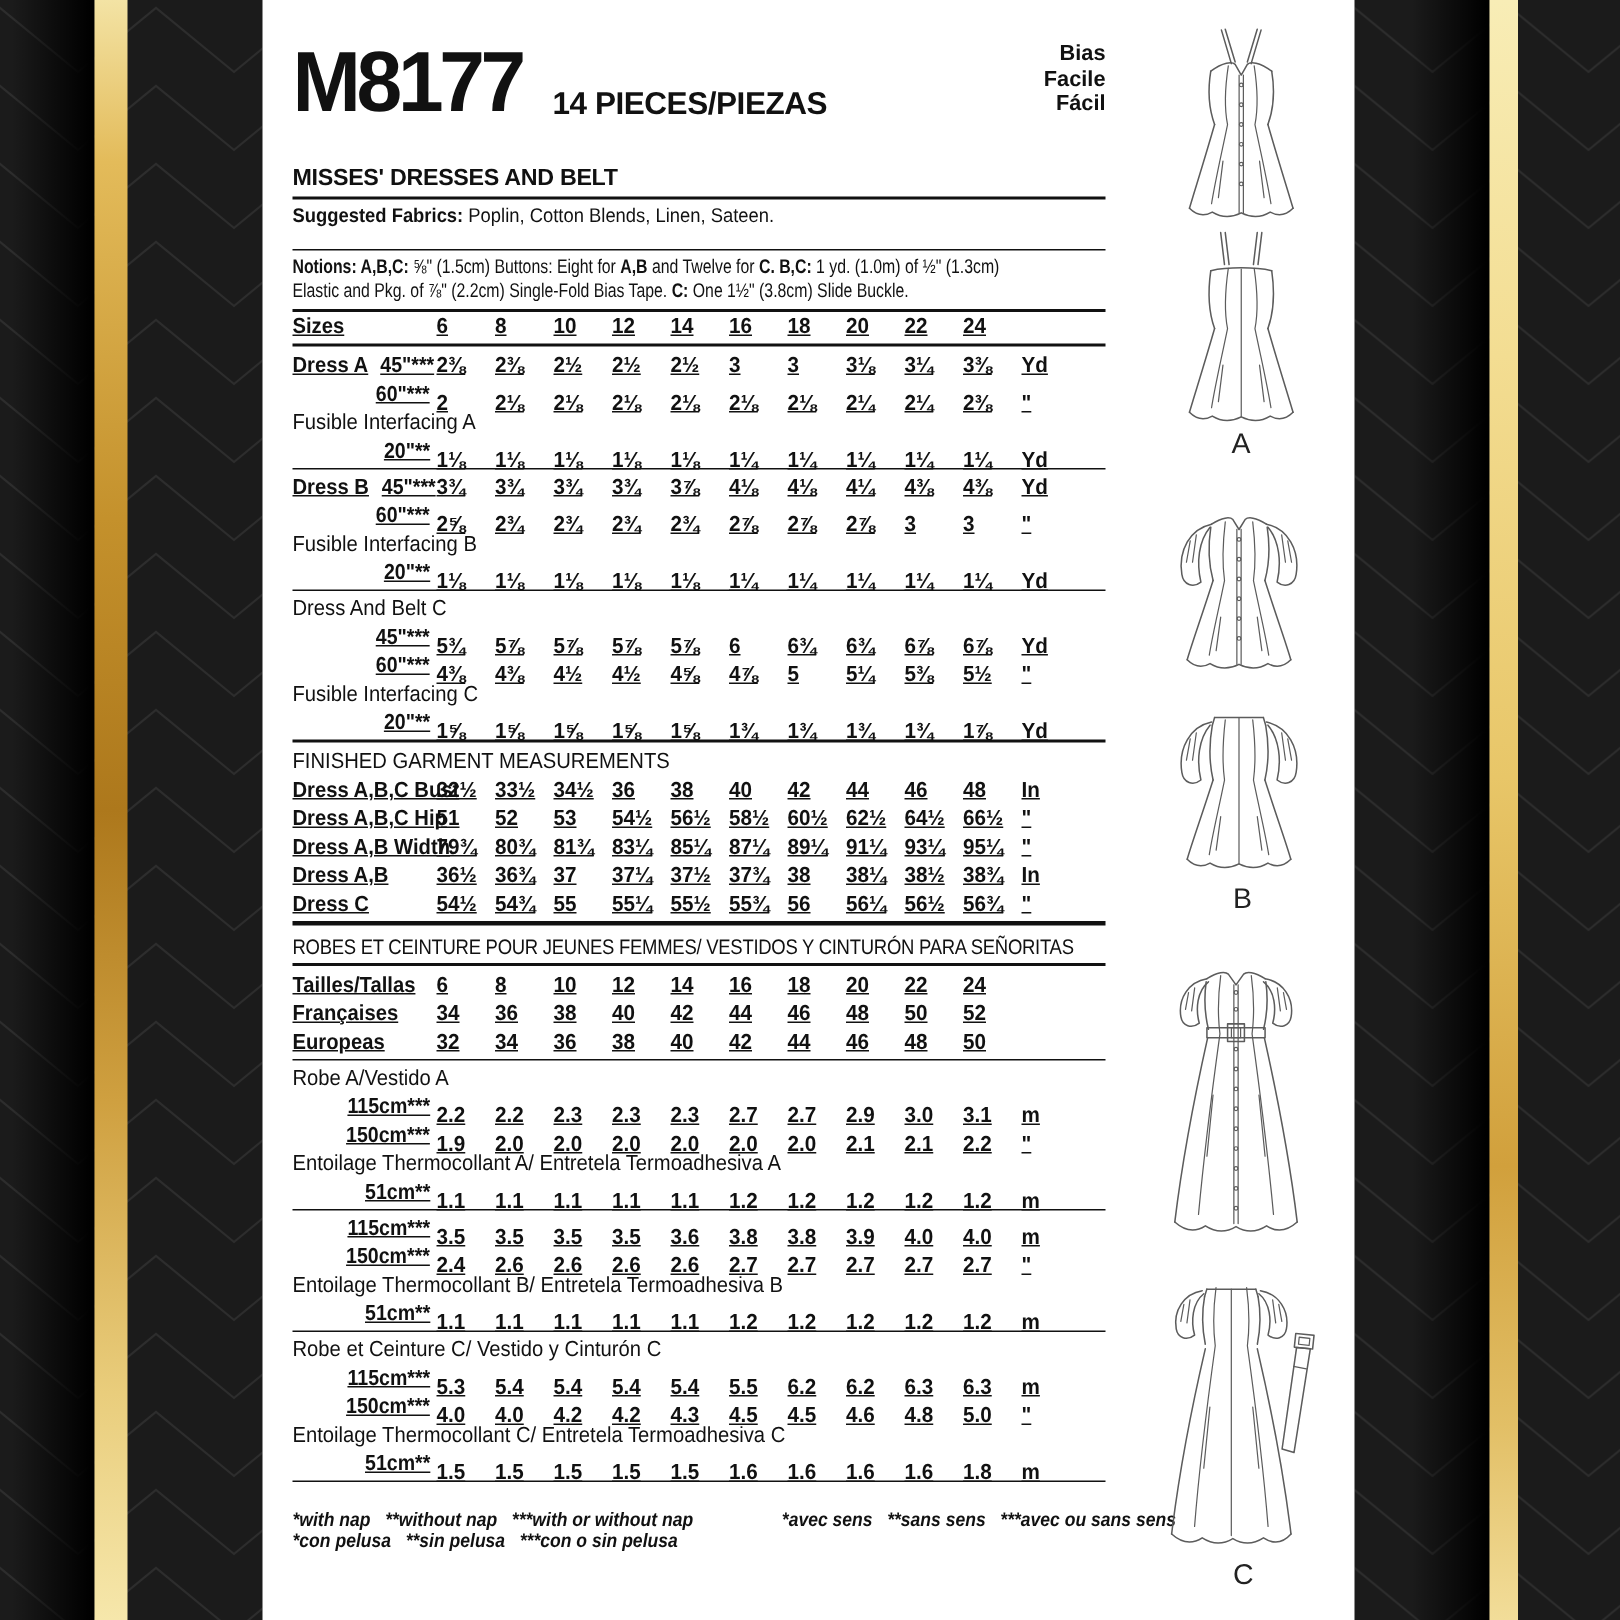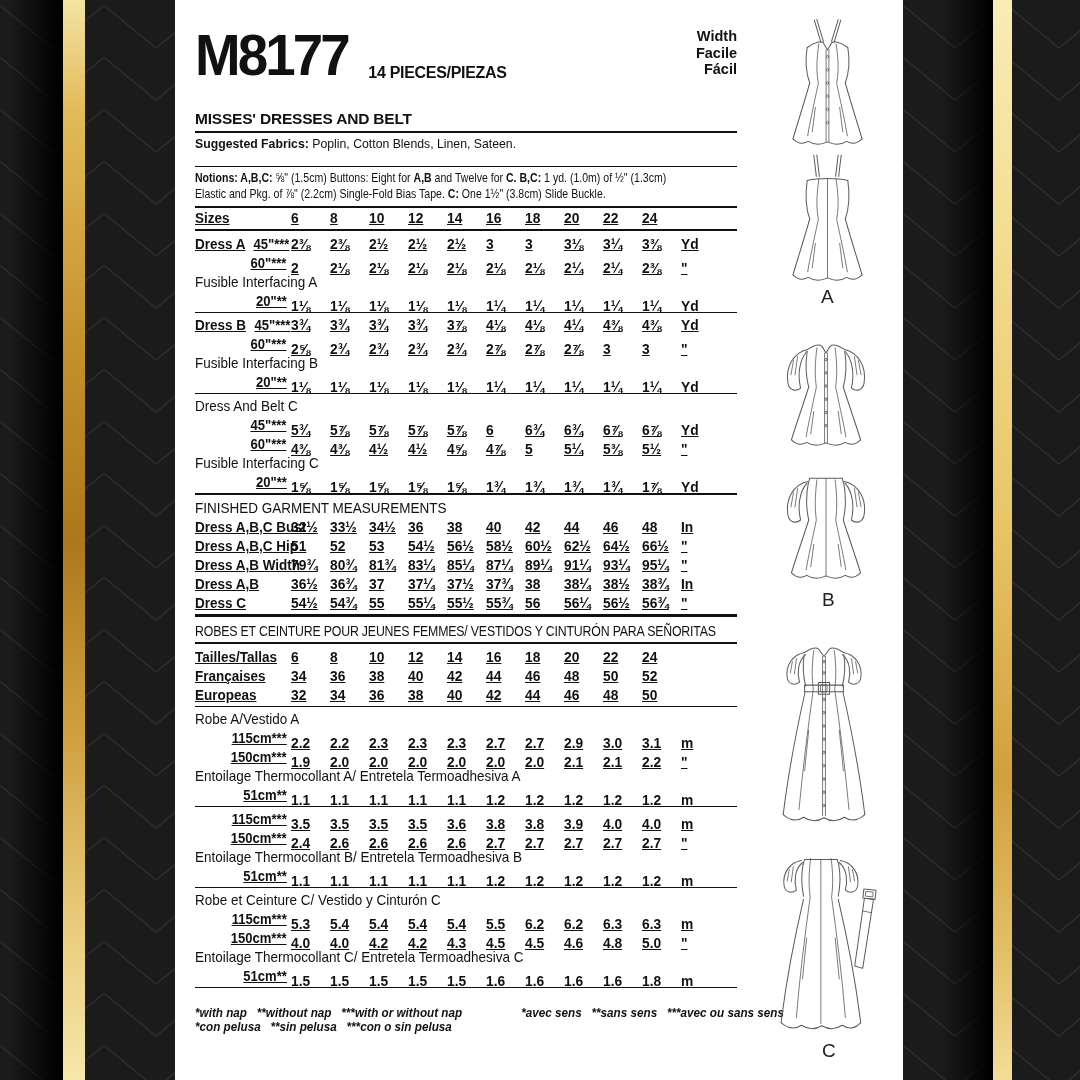--- a/index.html
+++ b/index.html
@@ -10,21 +10,21 @@
   .band svg{position:absolute;top:0;left:0;}
   .shadow{position:absolute;top:0;height:1080px;}
   .gold{position:absolute;top:0;height:1080px;}
   .gold-l{background:linear-gradient(180deg,#f3e3a4 0%,#e3bb5a 10%,#c4912c 32%,#ad781c 50%,#cfa040 68%,#e9cd7c 86%,#f6e7ab 100%);}
   .gold-r{background:linear-gradient(180deg,#f8edb6 0%,#f3dd92 22%,#e8c668 48%,#d1a03c 72%,#e2bf66 88%,#f2dd99 100%);}
   
   #page{position:absolute;left:175px;top:0;width:728px;height:1080px;background:#ffffff;}
   #main{position:absolute;left:20px;top:0;width:542px;}
   .hdr{display:flex;margin-top:26px;height:62px;}
   .mnum{font-size:57px;font-weight:800;letter-spacing:-3px;line-height:58px;transform:scaleX(.96);transform-origin:0 50%;}
-  .pieces{font-size:16px;font-weight:700;align-self:flex-end;margin-left:14px;margin-bottom:6px;letter-spacing:-.3px;}
+  .pieces{font-size:21px;font-weight:700;align-self:flex-end;margin-left:14px;margin-bottom:6px;letter-spacing:-.3px;}
   .diff{margin-left:auto;text-align:right;font-size:14.5px;font-weight:700;line-height:16.5px;margin-top:2px;}
   .title{margin-top:22px;font-size:15.5px;font-weight:700;letter-spacing:-.2px;border-bottom:2.5px solid #111;padding-bottom:3px;}
   .fab{padding:3px 0 15px;border-bottom:1.5px solid #111;font-size:13.2px;white-space:nowrap;}
   .fab .squeeze{transform:scaleX(.93);}
   .notions{padding:3px 0 4px;border-bottom:2.5px solid #111;font-size:13.2px;line-height:16px;}
   .squeeze{display:inline-block;white-space:nowrap;transform:scaleX(.80);transform-origin:0 50%;}
   .b{font-weight:700;}
   
   #tbl{margin-top:1px;}
   .trow{display:grid;grid-template-columns:96px repeat(10,39px) 47px;height:19px;line-height:19px;
@@ -82,21 +82,21 @@
     <div class="gold gold-r" style="left:90px;width:19px;"></div>
   </div>
 
   <div id="page">
     <div id="main">
 
       <div class="hdr">
         <div class="mnum">M8177</div>
         <div class="pieces">14 PIECES/PIEZAS</div>
         <div class="diff">
-          <div>Width</div>
+          <div>Bias</div>
           <div>Facile</div>
           <div>Fácil</div>
         </div>
       </div>
 
       <div class="title">MISSES' DRESSES AND BELT</div>
 
       <div class="fab">
         <span class="squeeze"><span class="b">Suggested Fabrics:</span><span> Poplin, Cotton Blends, Linen, Sateen.</span></span>
       </div>

